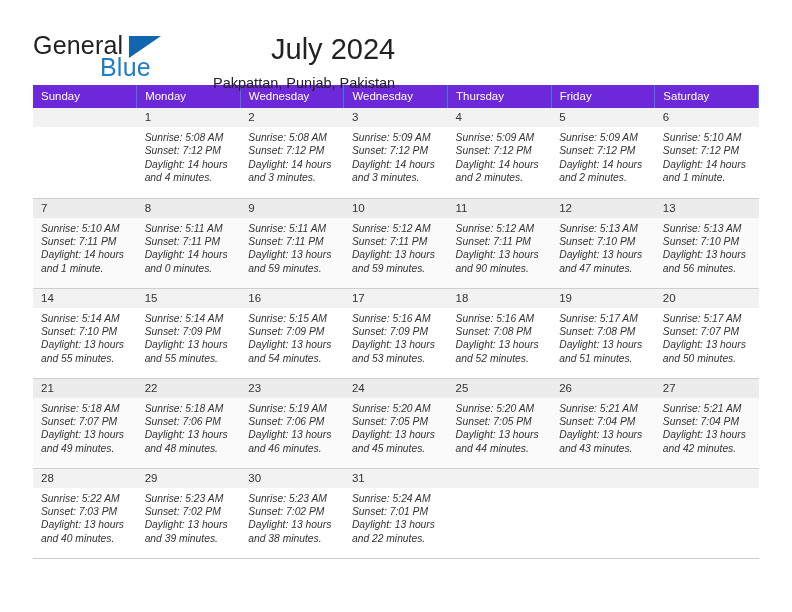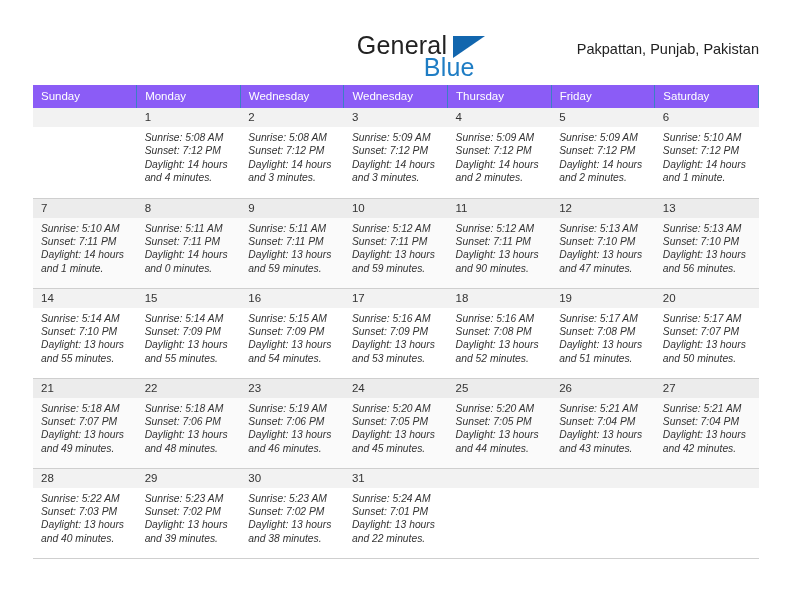--- a/index.html
+++ b/index.html
@@ -6,46 +6,46 @@
   html, body {
     width: 792px; height: 612px;
     background: #ffffff;
     font-family: "Liberation Sans", sans-serif;
     color: #000000;
   }
   .page { position: relative; width: 792px; height: 612px; padding: 0 33px; }
 
   
   .header {
-    display: flex; align-items: flex-start; justify-content: flex-end;
+    display: flex; align-items: flex-start; justify-content: flex-start;
     padding-top: 30px; height: 74px;
   }
   .logo { position: relative; width: 180px; height: 56px; }
   .logo-general {
     font-size: 25px; color: #222222; letter-spacing: .2px;
     position: absolute; left: 0; top: 0; line-height: 30px;
   }
   .logo-blue {
     font-size: 25px; color: #1f7dc4; letter-spacing: .2px;
     position: absolute; left: 67px; top: 22px; line-height: 30px;
   }
   .logo-tri {
     position: absolute; left: 96px; top: 6px;
     width: 0; height: 0;
     border-left: 32px solid #1266ae;
     border-bottom: 22px solid transparent;
   }
   .title-block { text-align: right; padding-top: 2px; }
   .cal-title { font-size: 29px; font-weight: normal; color: #222222; line-height: 34px; }
-  .cal-sub   { font-size: 14.5px; color: #222222; margin-top: 8px; line-height: 18px; margin-left: 40px; }
+  .cal-sub   { font-size: 14.5px; color: #222222; margin-top: 8px; line-height: 18px; }
 
   
   .calendar { width: 726px; margin-top: 11px; border-collapse: collapse; table-layout: fixed; }
   .calendar th {
-    background: #8b5cf6; color: #ffffff;
+    background: #6d28d9; color: #ffffff;
     font-size: 11.5px; font-weight: normal; text-align: left;
     padding: 5px 0 6px 8px; height: 21px;
     border-right: 1px solid #3b7fc4;
     margin-top: 21px;
   }
   .calendar td {
     vertical-align: top; height: 90px; width: 103.7px;
     border-bottom: 1px solid #cfcfcf;
     padding: 0;
   }
@@ -65,20 +65,21 @@
 
 <div class="page">
 
   <div class="header">
     <div class="logo">
       <span class="logo-general">General</span>
       <span class="logo-tri"></span>
       <span class="logo-blue">Blue</span>
     </div>
     <div class="title-block">
+      <div class="cal-title">July 2024</div>
       <div class="cal-sub">Pakpattan, Punjab, Pakistan</div>
     </div>
   </div>
 
   <table class="calendar">
     <thead>
       <tr id="weekday-row">
           <th>Sunday</th>
           <th>Monday</th>
           <th>Wednesday</th>

